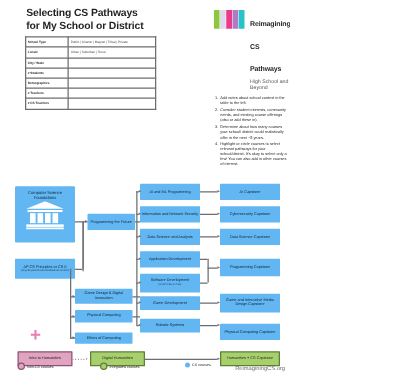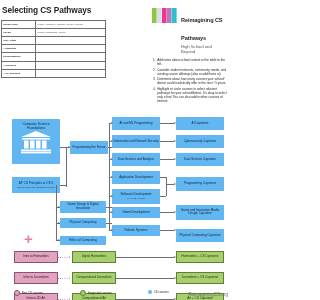--- a/index.html
+++ b/index.html
@@ -5,21 +5,21 @@
   html,body{margin:0;padding:0;}
   body{
     width:232px;height:300px;
     background:#ffffff;
     font-family:"Liberation Sans", sans-serif;
     color:#231f20;
     overflow:hidden;
     position:relative;
   }
   
-  .header{display:flex;padding:5px 5px 0 1px;box-sizing:border-box;width:232px;gap:44px;}
+  .header{display:flex;padding:5px 5px 0 20px;box-sizing:border-box;width:232px;gap:44px;}
   .hdr-left{width:113px;}
   .hdr-right{width:114px;padding-left:2px;box-sizing:border-box;}
   .title{
     font-size:8.3px;line-height:9.6px;font-weight:bold;color:#231f20;
     letter-spacing:-0.1px;margin:1px 0 4px 1px;
   }
   
   .intake{border-collapse:collapse;width:105px;table-layout:fixed;}
   .intake td{
     border:0.5px solid #6d6e71;
@@ -95,20 +95,21 @@
   .site{position:absolute;right:4px;bottom:3.3px;font-size:4.6px;color:#6d6e71;}
 </style>
 </head>
 <body>
 
 <div class="header">
 
   <div class="hdr-left">
     <div class="title">
       <div>Selecting CS Pathways</div>
+      <div>for My School or District</div>
     </div>
     <table class="intake">
       <tbody id="intake-body">
           <tr>
             <td class="lab">School Type</td>
             <td class="val">Public  |  Charter  |  Magnet  |  Tribal  |  Private</td>
           </tr>
           <tr>
             <td class="lab">Locale</td>
             <td class="val">Urban  |  Suburban  |  Rural</td>

